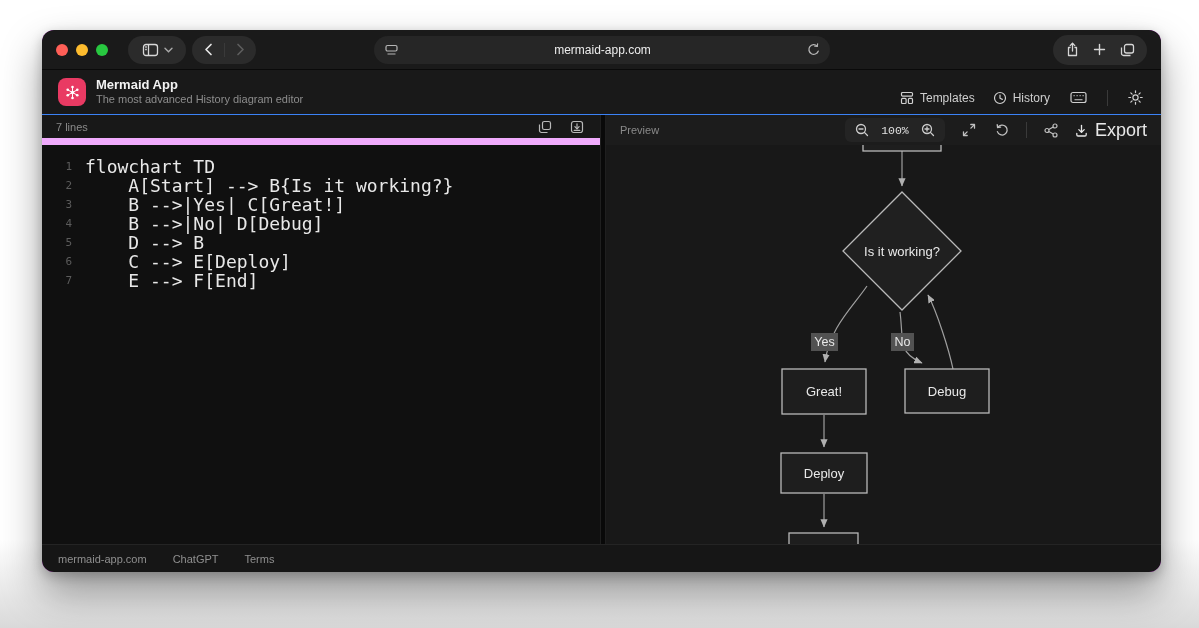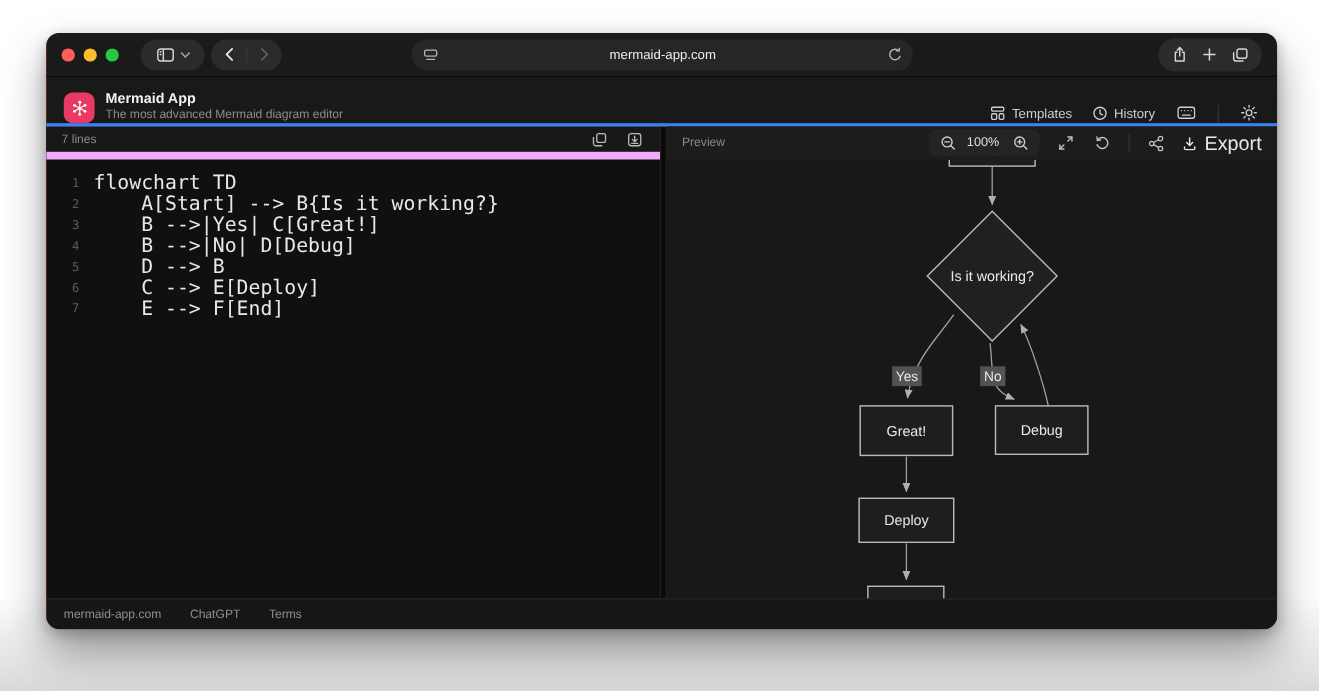--- a/index.html
+++ b/index.html
@@ -4,21 +4,21 @@
 <style>
   * { margin:0; padding:0; box-sizing:border-box; }
   html,body { width:1199px; height:628px; overflow:hidden; }
   body {
     font-family:"Liberation Sans", sans-serif;
     background:linear-gradient(180deg,#ffffff 0%,#ffffff 86%,#d9d9d9 100%);
     position:relative;
   }
   .window {
     position:absolute; left:42px; top:30px; width:1119px; height:542px;
-    background:#c2410c; border-radius:12px; overflow:hidden;
+    background:#d946ef; border-radius:12px; overflow:hidden;
     box-shadow:0 20px 40px rgba(0,0,0,.38), 0 4px 12px rgba(0,0,0,.22);
     display:flex; flex-direction:column;
   }
   
   .toolbar {
     height:40px; background:#1a1a1a; flex:0 0 auto;
     display:flex; align-items:center; padding:0 14px; position:relative;
     border-bottom:1px solid #0a0a0a;
   }
   .traffic { display:flex; gap:8px; margin-right:20px; }
@@ -34,22 +34,22 @@
   .urlbar {
     position:absolute; left:50%; top:6px; transform:translateX(-50%);
     width:456px; height:28px; background:#262626; border-radius:14px;
     display:flex; align-items:center; padding:0 10px; color:#b5b5b5;
   }
   .url-text { flex:1; text-align:center; color:#ececec; font-size:12px; }
   .pill.winactions { width:94px; height:30px; gap:14px; margin-left:auto; color:#d6d6d6; }
   
   .appheader {
     height:45px; background:#191919; flex:0 0 auto; position:relative;
-    display:flex; align-items:flex-end; padding:0 16px;
-    border-bottom:3px solid #3b82f6;
+    display:flex; align-items:center; padding:0 16px;
+    border-bottom:1px solid #3b82f6;
   }
   .logo {
     width:28px; height:28px; border-radius:8px; flex:0 0 auto;
     display:flex; align-items:center; justify-content:center; margin-right:10px;
   }
   .apptitles { display:flex; flex-direction:column; line-height:1.25; }
   .apptitle { color:#f2f2f2; font-size:13px; font-weight:bold; }
   .apptag { color:#8d8d8d; font-size:11px; }
   .banner {
     position:absolute; left:50%; top:6px; transform:translateX(-50%);
@@ -76,21 +76,21 @@
   .pane-head .spacer { flex:1; }
   .icon-btn { background:none; border:none; color:#b8b8b8; display:flex; align-items:center; justify-content:center; cursor:pointer; padding:2px; }
   .editor-pane .icon-btn + .icon-btn { margin-left:14px; }
   
   .code { flex:1; padding-top:12px; font-family:"DejaVu Sans Mono", monospace; overflow:hidden; }
   .code-row { display:flex; height:19px; align-items:center; }
   .lnum { width:30px; text-align:right; color:#5c5c5c; font-size:11px; flex:0 0 auto; }
   .ltext { margin-left:13px; color:#e8e8e8; font-size:18px; white-space:pre; }
   
   .zoom-pill { background:#242424; border-radius:6px; height:24px; display:flex; align-items:center; gap:8px; padding:0 8px; color:#cccccc; }
-  .zoom-val { font-size:11.5px; color:#e0e0e0; min-width:32px; text-align:left; }
+  .zoom-val { font-size:11.5px; color:#e0e0e0; min-width:32px; text-align:center;font-family:Liberation Mono, monospace; }
   .pv-tools { display:flex; align-items:center; gap:15px; }
   .export-btn { background:none; border:none; color:#e8e8e8; font-size:18px; display:flex; align-items:center; gap:7px; cursor:pointer; }
   .diagram-wrap { position:absolute; left:0; top:30px; right:0; bottom:0; overflow:hidden; }
   
   .footer {
     height:28px; flex:0 0 auto; background:#161616; border-top:1px solid #242424;
     display:flex; align-items:center; gap:26px; padding:0 16px;
     color:#8f8f8f; font-size:11px;
   }
   .footer a { color:#8f8f8f; text-decoration:none; cursor:pointer; }
@@ -190,21 +190,21 @@
             <circle cx="13.3" cy="5.8" r="1.3"></circle>
             <circle cx="13.3" cy="11.2" r="1.3"></circle>
             <circle cx="8.5" cy="14" r="1.3"></circle>
             <circle cx="3.7" cy="11.2" r="1.3"></circle>
             <circle cx="3.7" cy="5.8" r="1.3"></circle>
         </g>
       </svg>
     </div>
     <div class="apptitles">
       <span class="apptitle">Mermaid App</span>
-      <span class="apptag">The most advanced Mermaid diagram editor</span>
+      <span class="apptag">The most advanced History diagram editor</span>
     </div>
 
 
     <div class="hdr-right">
       <div class="hdr-item">
         <span>
           <svg class="ic" width="14" height="14" viewBox="0 0 14 14" fill="none" stroke="#cfcfcf" stroke-width="1.2">
             <rect x="1.5" y="1.5" width="11" height="3.6" rx="1"></rect>
               <rect x="1.5" y="7.4" width="4.6" height="5.1" rx="1"></rect>
               <rect x="8.4" y="7.4" width="4.1" height="5.1" rx="1"></rect>

